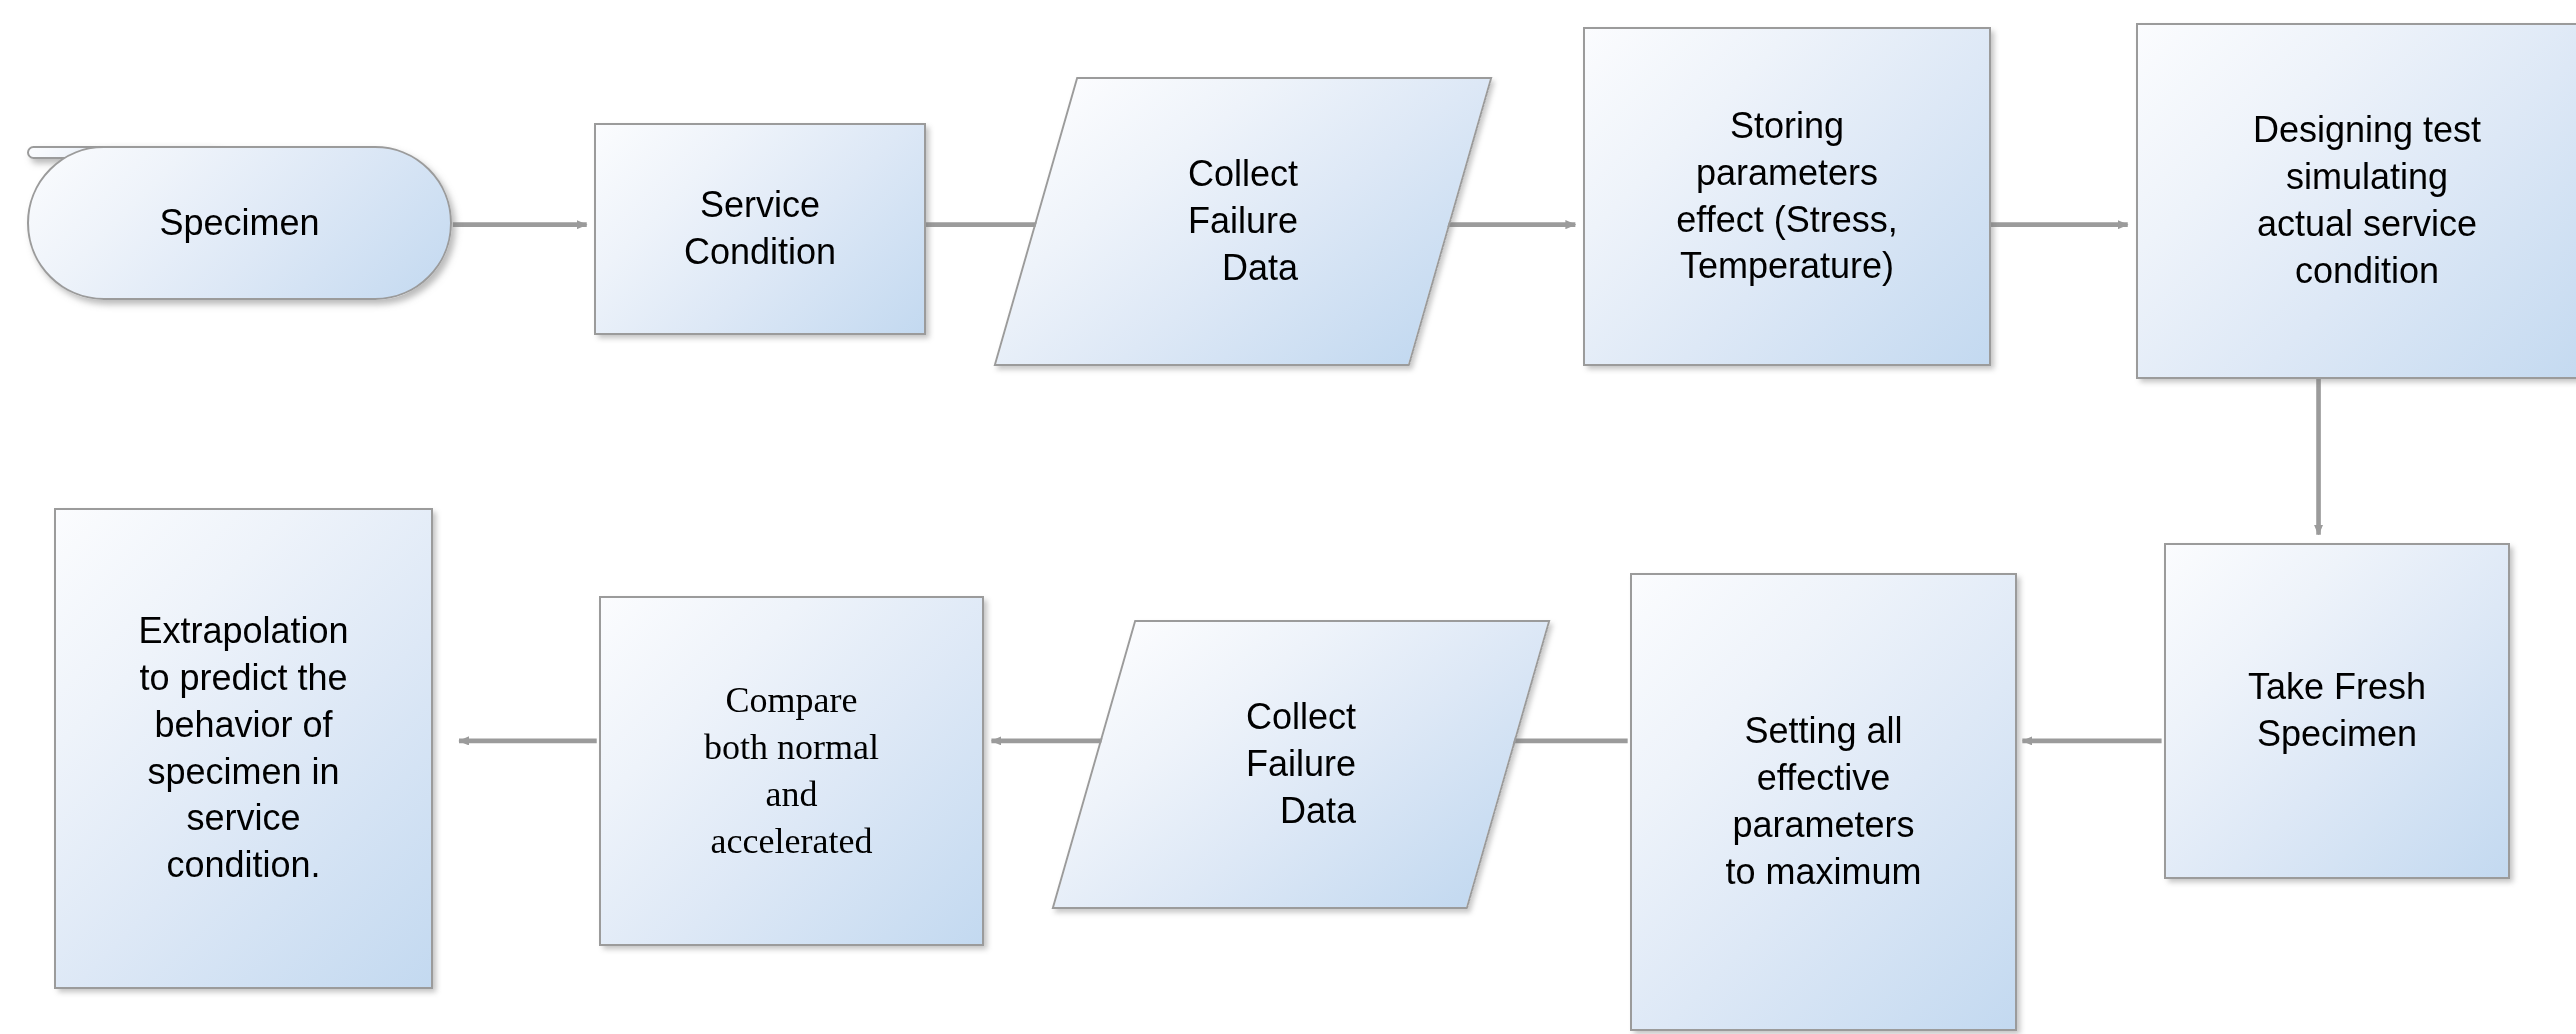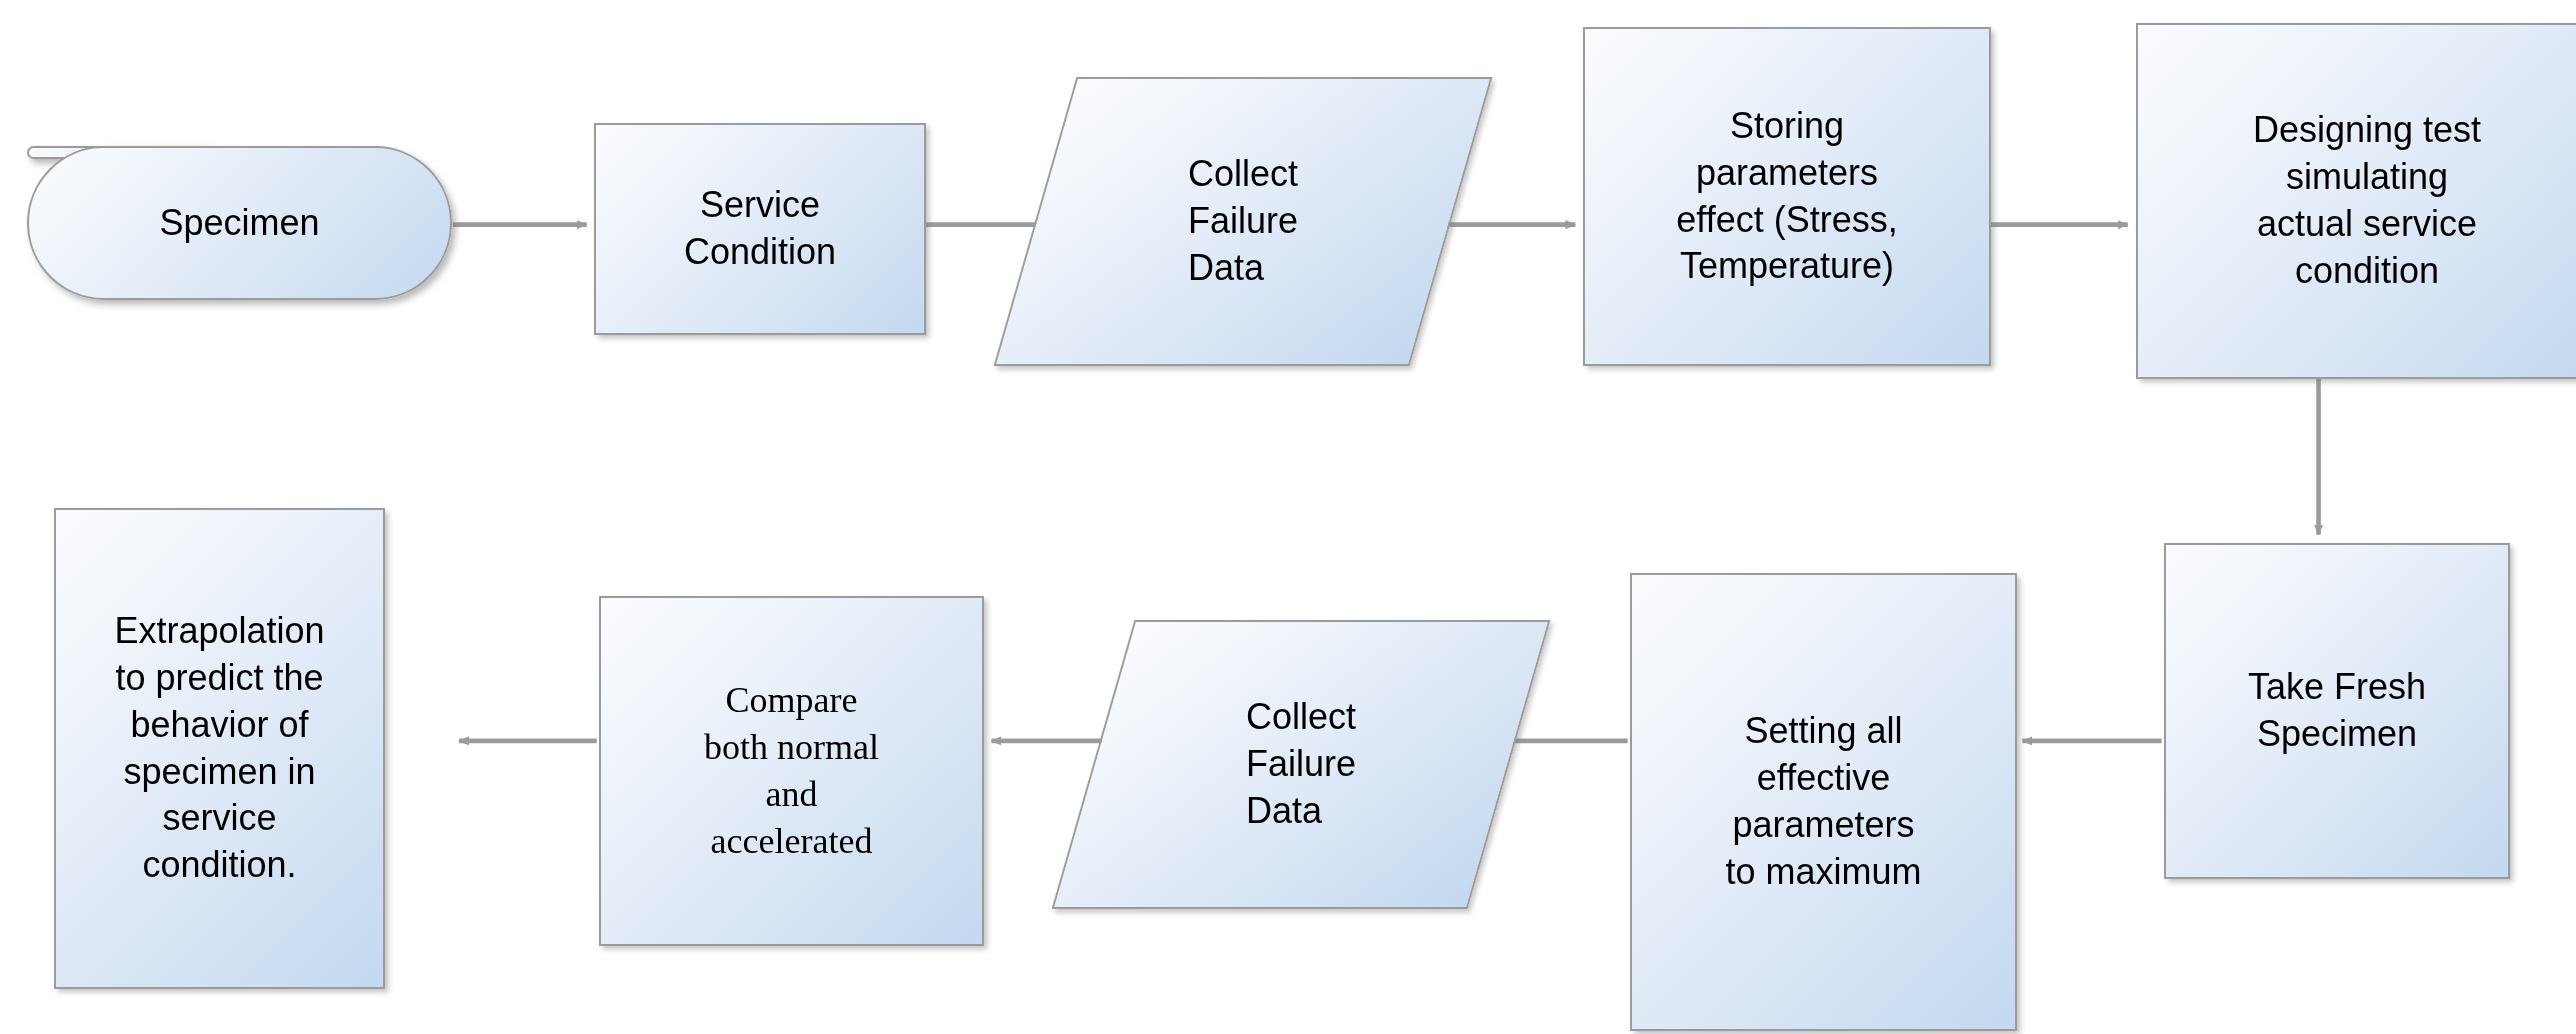--- a/index.html
+++ b/index.html
@@ -29,21 +29,21 @@
   }
   .node.stadium{
     border-radius:769px;
     box-shadow:3.8px 4.6px 6.2px rgba(120,120,120,0.5);
   }
   .node.para{
     border:none;background:none;box-shadow:none;padding:0;
   }
   .para .ptext{
     position:relative;z-index:2;
-    white-space:pre-line;text-align:left;
+    white-space:pre-line;text-align:right;
     font-size:36px;line-height:1.30;
     color:#000;
   }
   .para .pshape{
     position:absolute;left:0;top:0;width:100%;height:100%;
     background:linear-gradient(135deg,#fbfcfe 0%,#eef3fa 28%,#dde8f6 58%,#c3d9f0 100%);
     border:2.3px solid #9b9b9b;
     box-sizing:border-box;
     transform:skewX(-16deg);
     box-shadow:3.8px 3.8px 5.4px rgba(120,120,120,0.4);
@@ -114,21 +114,21 @@
     <span class="ptext">Collect
 Failure
 Data</span>
   </div>
 
   <div class="node" style="left:599px;top:596px;width:385px;height:350px;font-family:Liberation Serif, serif;">Compare
 both normal
 and
 accelerated</div>
 
-  <div class="node" style="left:54px;top:508px;width:331px;height:481px;">Extrapolation
+  <div class="node" style="left:54px;top:508px;width:379px;height:481px;">Extrapolation
 to predict the
 behavior of
 specimen in
 service
 condition.</div>
 
 </div>
 
 
 </body></html>

